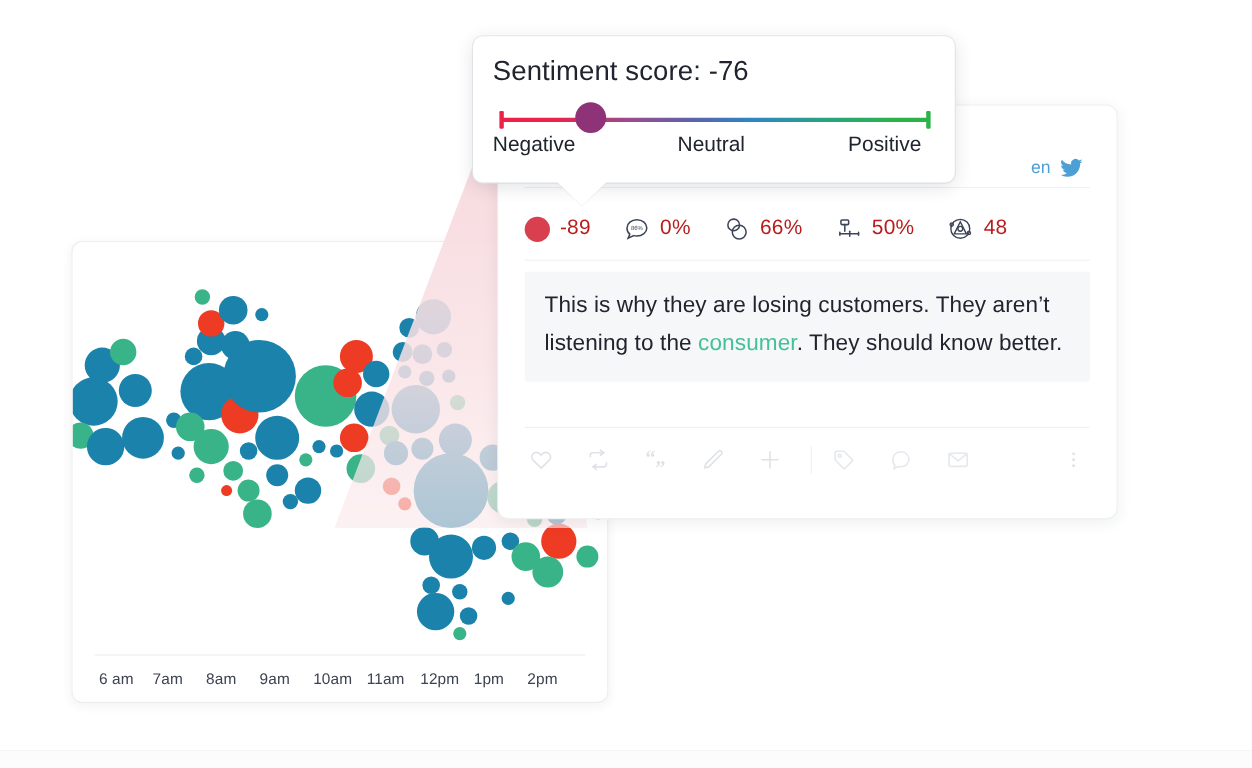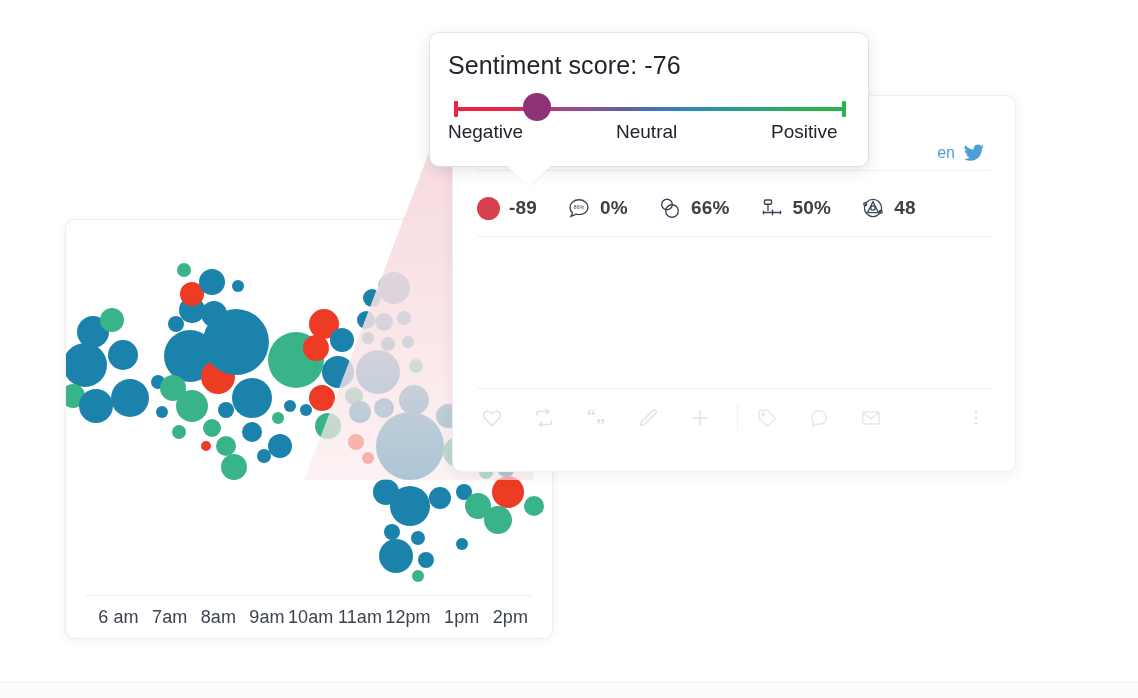--- a/index.html
+++ b/index.html
@@ -25,21 +25,21 @@
   }
   .chart-plot{position:absolute;left:0;top:0;width:486px;height:370px;overflow:hidden;}
   .bubble{position:absolute;border-radius:50%;}
   .chart-axis{
     position:absolute;left:0;top:375px;width:486px;height:40px;
   }
   .axis-line{position:absolute;left:20px;top:0;width:446px;height:1px;background:#eceef1;}
   .axis-ticks{position:absolute;left:0;top:10px;width:486px;height:24px;
     display:flex;align-items:center;padding:0 24px;box-sizing:border-box;}
   .tick{
-    font-size:18px;color:#3c4251;letter-spacing:.1px;white-space:nowrap;text-align:right;
+    font-size:14px;color:#3c4251;letter-spacing:.1px;white-space:nowrap;text-align:left;
   }
 
   
   .cone{
     position:absolute;left:292px;top:150px;width:280px;height:330px;
     pointer-events:none;
   }
 
   
   .tweet-card{
@@ -58,21 +58,21 @@
   .tw-bird{position:absolute;right:30px;top:46px;width:22px;height:22px;}
   .head-rule{position:absolute;left:24px;top:74px;width:514px;height:1px;background:#eef0f2;}
 
   
   .metrics{
     position:absolute;left:24px;top:92px;width:514px;height:40px;
     display:flex;align-items:center;gap:0;
   }
   .metric{display:flex;align-items:center;gap:9px;margin-right:30px;}
   .metric:last-child{margin-right:0;}
-  .metric-val{font-size:19px;color:#404040;font-weight:700;letter-spacing:.2px;}
+  .metric-val{font-size:19px;color:#b91c1c;font-weight:400;letter-spacing:.2px;}
   .dot-red{width:23px;height:23px;border-radius:50%;background:#d8404f;display:block;}
   .metric-ico{width:24px;height:24px;display:block;}
 
   .metrics-rule{position:absolute;left:24px;top:140px;width:514px;height:1px;background:#eef0f2;}
 
   
   .tweet-body{
     position:absolute;left:24px;top:151px;width:514px;
     background:#f6f7f8;border-radius:3px;
     padding:14px 18px 18px 18px;box-sizing:border-box;
@@ -304,20 +304,23 @@
               <path d="M12 5.6 6.5 16.6h11z"></path>
               <circle cx="12" cy="12" r="2.2"></circle>
               <circle cx="4.2" cy="8.2" r="1.5" stroke-width="1.2"></circle>
               <circle cx="19.8" cy="15.8" r="1.5" stroke-width="1.2"></circle>
             </svg></span>
           <span class="metric-val">48</span>
         </div>
       </div>
     <div class="metrics-rule"></div>
 
+    <div class="tweet-body">
+      <p class="tweet-text"><span>This is why they are losing customers. They aren’t listening to the </span><span class="hl">consumer</span><span>. They should know better.</span></p>
+    </div>
 
     <div class="foot-rule"></div>
 
     <div class="actions">
       <div class="act">
         <svg width="22" height="22" viewBox="0 0 24 24" fill="none" stroke="#dfe2e6" stroke-width="1.6">
           <path d="M12 20.3 4.2 12.6a4.6 4.6 0 1 1 6.5-6.5l1.3 1.3 1.3-1.3a4.6 4.6 0 1 1 6.5 6.5z"></path>
         </svg>
       </div>
       <div class="act">

